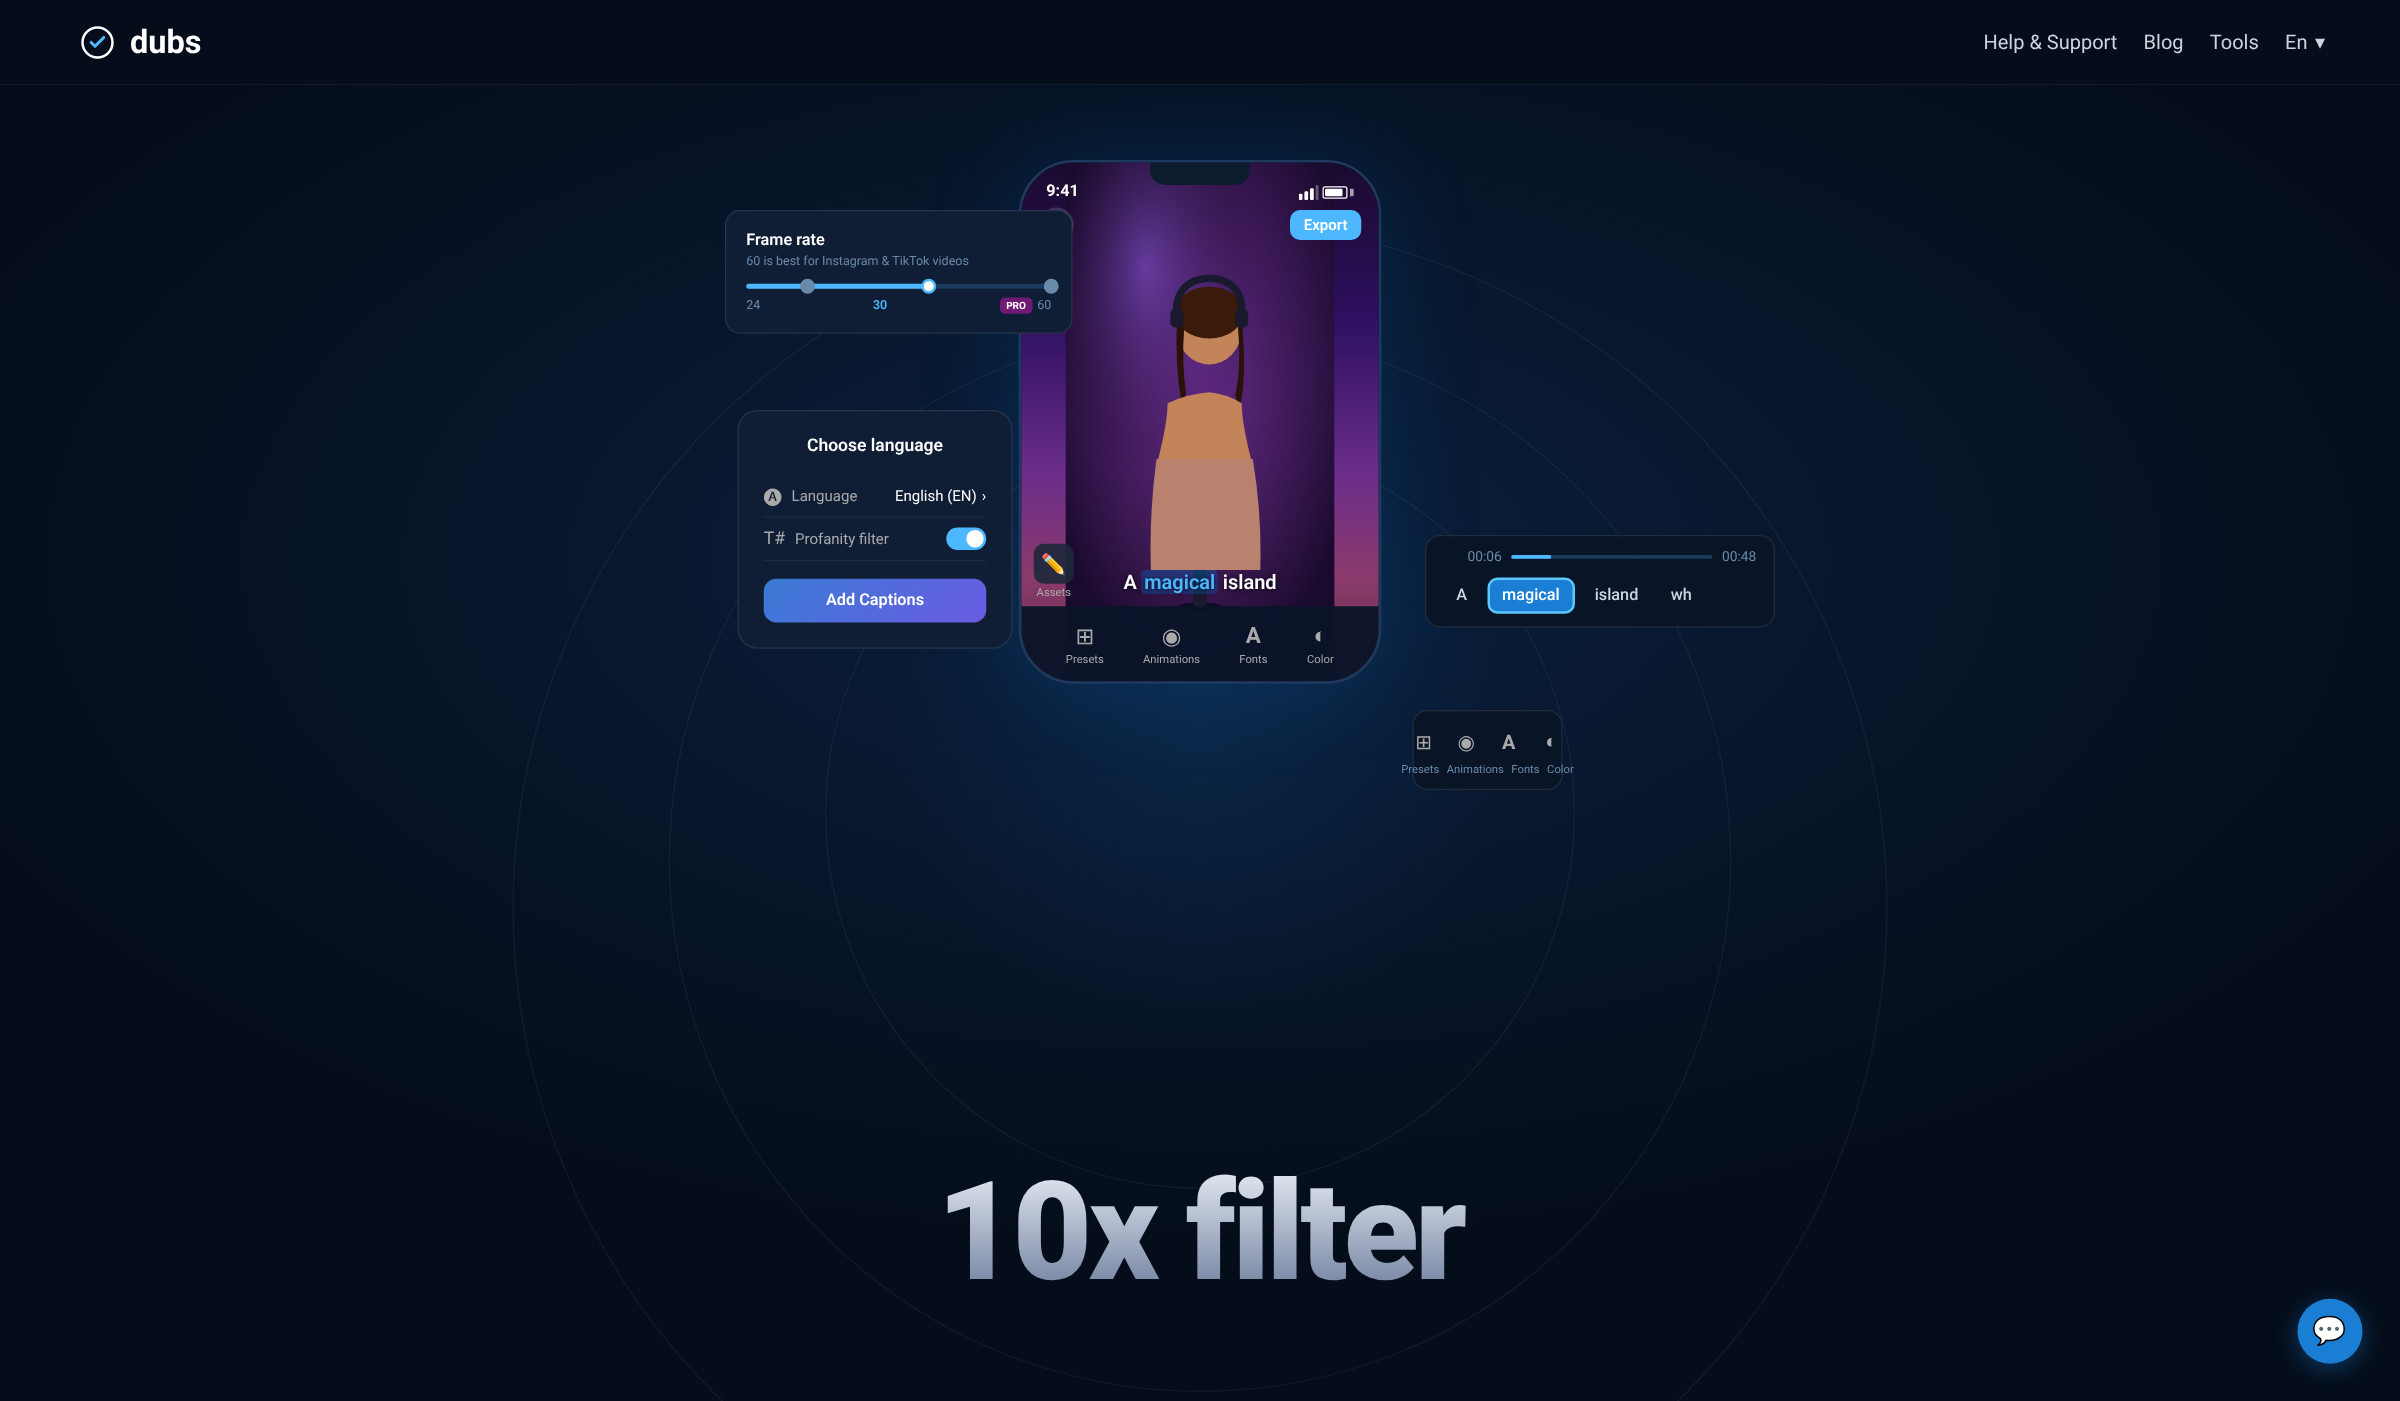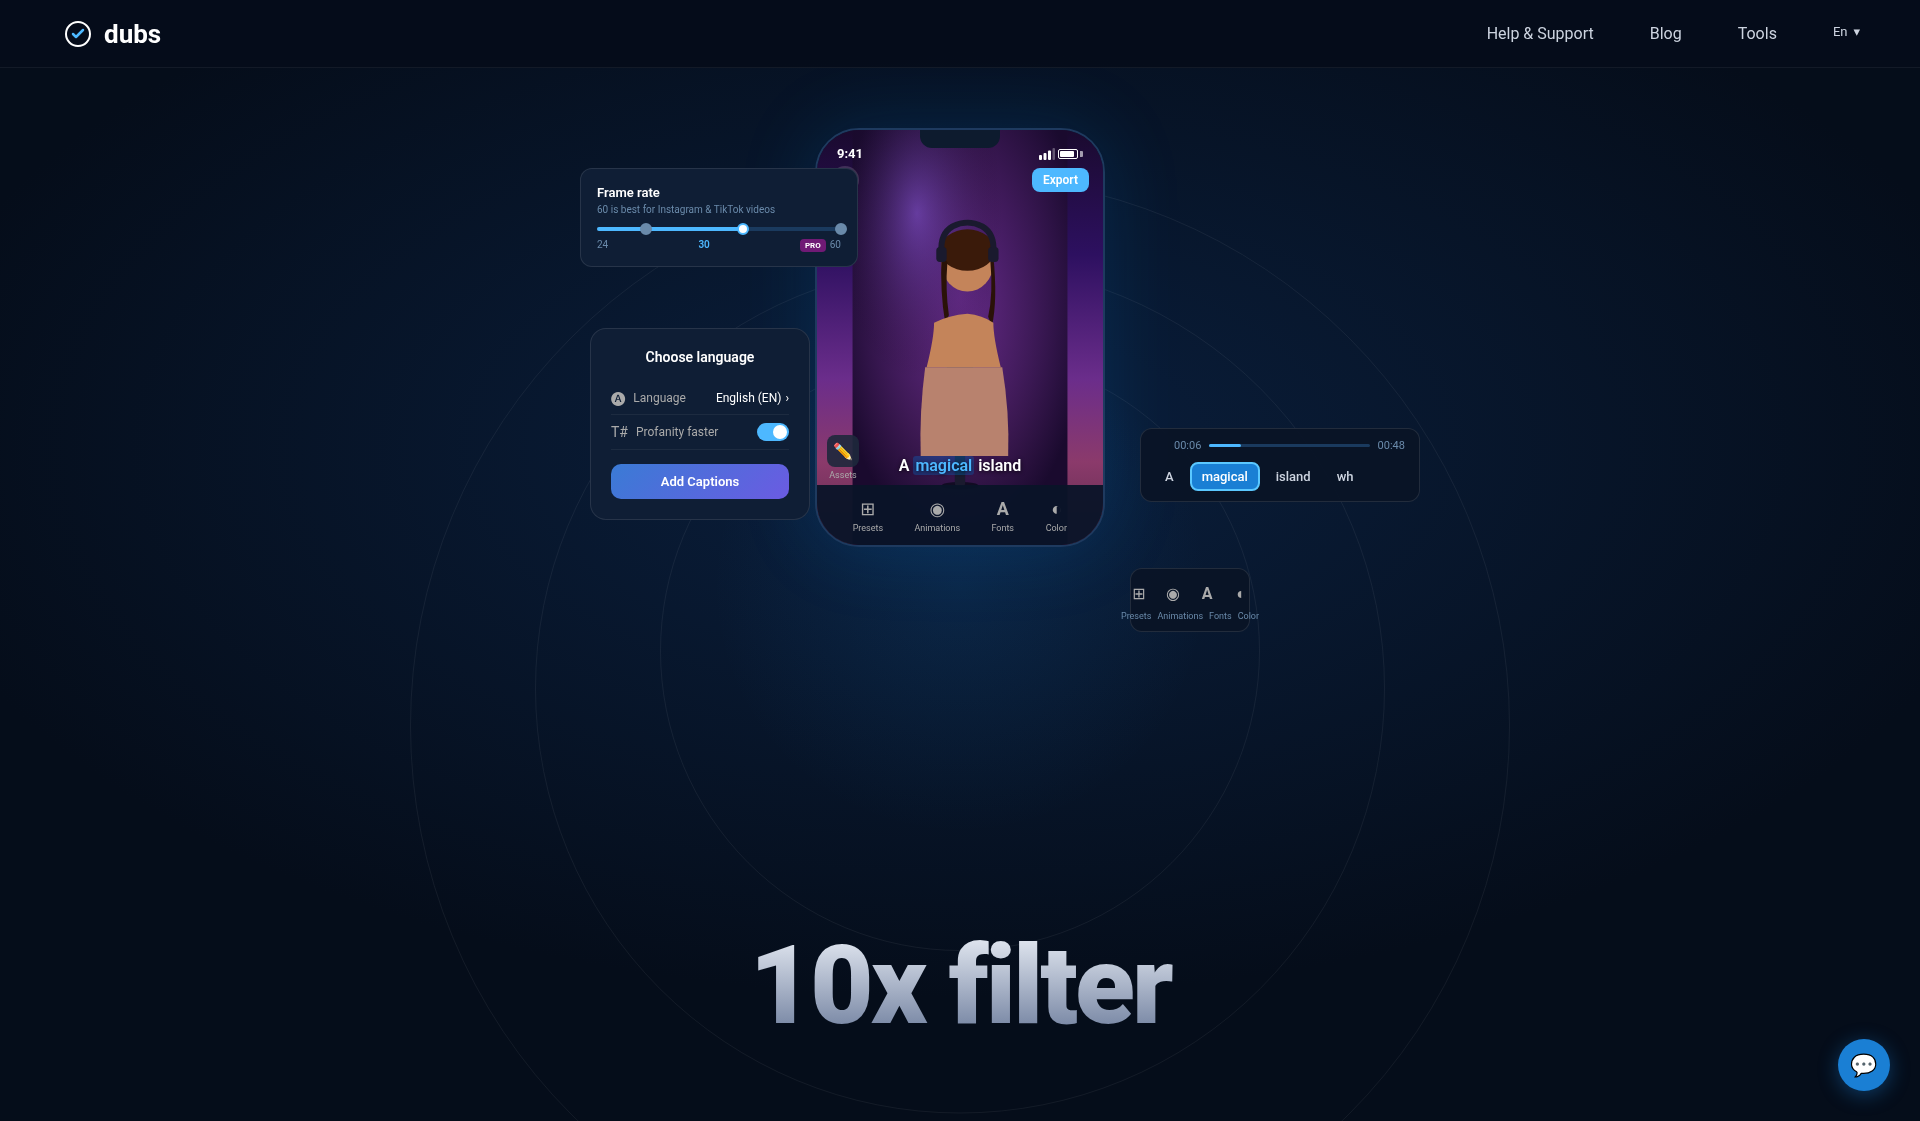--- a/index.html
+++ b/index.html
@@ -39,37 +39,37 @@
       text-decoration: none;
     }
 
     .logo-icon {
       width: 36px;
       height: 36px;
     }
 
     .nav-links {
       display: flex;
-      align-items: flex-start;
-      gap: 56px;
+      align-items: flex-end;
+      gap: 21px;
     }
 
     .nav-link {
       color: #cdd4e0;
       font-size: 16px;
       cursor: pointer;
       text-decoration: none;
     }
 
     .lang-selector {
       display: flex;
       align-items: center;
       gap: 6px;
       color: #cdd4e0;
-      font-size: 13px;
+      font-size: 16px;
       cursor: pointer;
     }
 
     
     .hero {
       width: 1920px;
       min-height: 1121px;
       background: radial-gradient(ellipse 80% 70% at 50% 40%, #0a1f3d 0%, #050d1a 70%);
       position: relative;
       display: flex;
@@ -672,21 +672,21 @@
             <span>Language</span>
           </div>
           <div class="panel-row-value">
             <span>English (EN)</span>
             <span>›</span>
           </div>
         </div>
         <div class="panel-row">
           <div class="panel-row-left">
             <span class="panel-row-icon">T#</span>
-            <span>Profanity faster</span>
+            <span>Profanity filter</span>
           </div>
           <div class="toggle on">
             <div class="toggle-knob"></div>
           </div>
         </div>
         <div class="panel-add-btn">Add Captions</div>
       </div>
 
       <div class="panel-frame-rate">
         <div class="fr-title">Frame rate</div>

